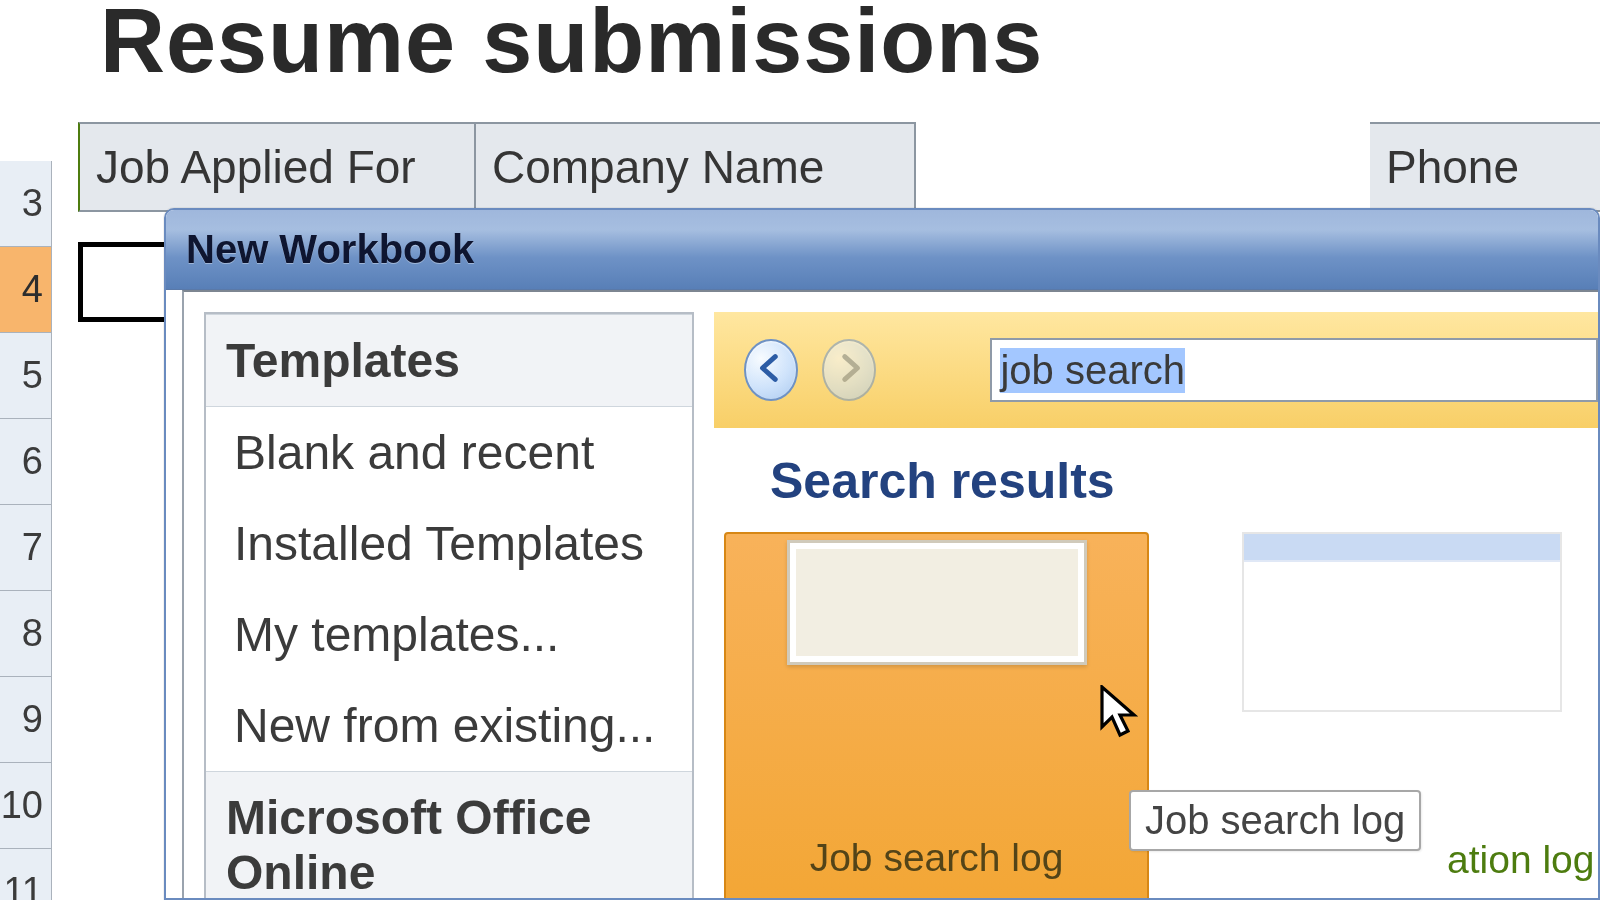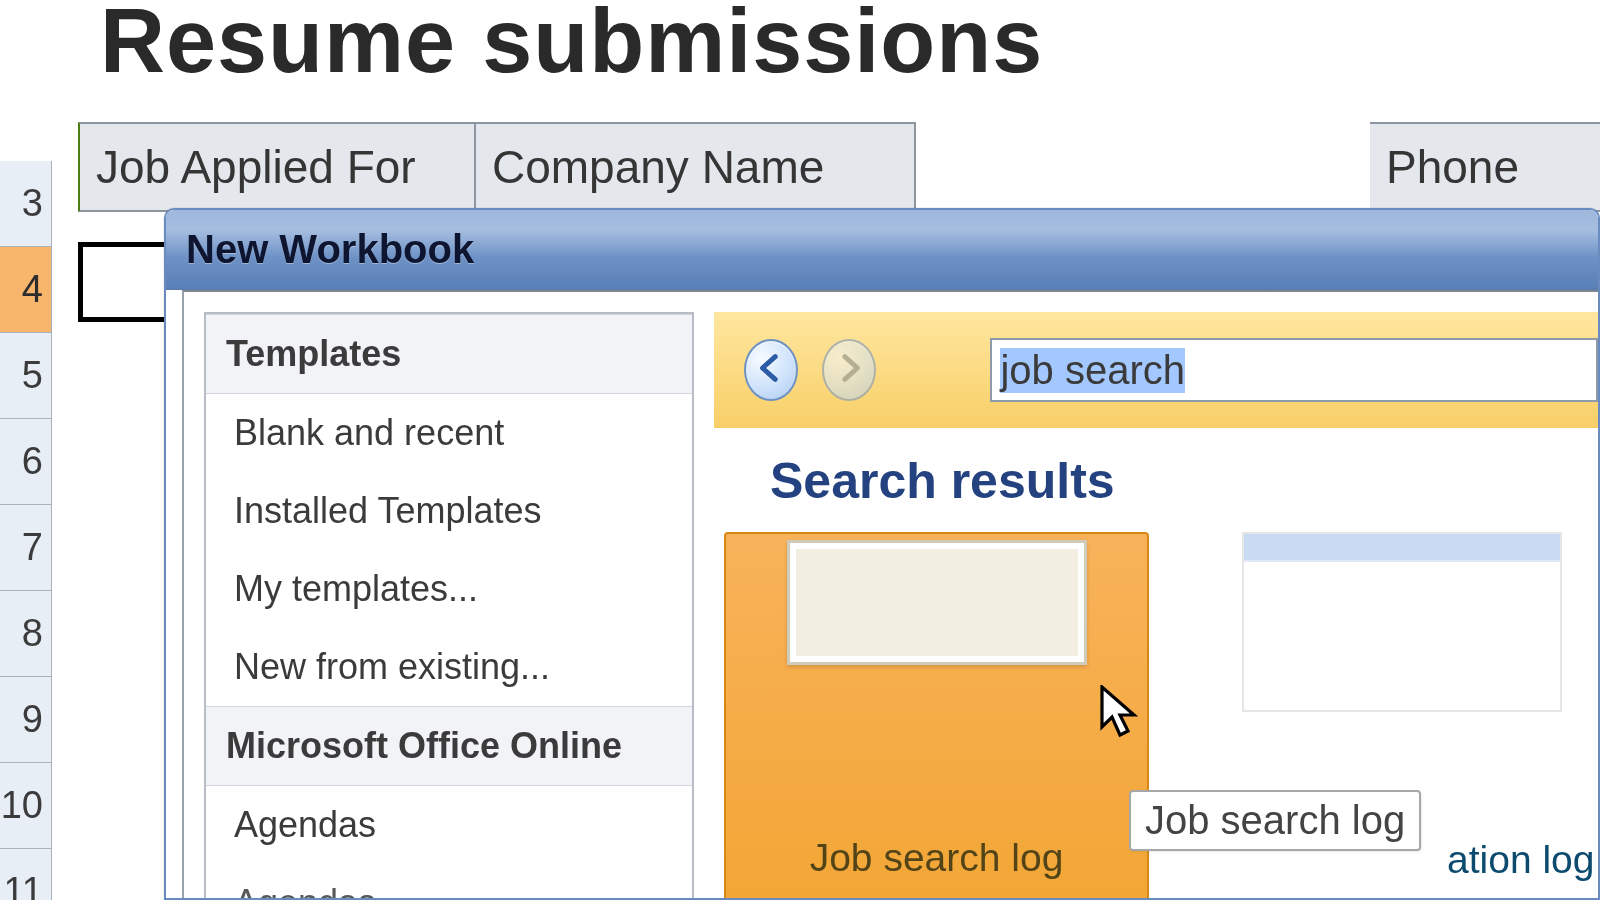--- a/index.html
+++ b/index.html
@@ -110,21 +110,21 @@
     position: absolute;
     left: 20px; top: 20px;
     width: 490px;
     height: 650px;
     border: 2px solid #b6bdc6;
     border-right: 2px solid #b6bdc6;
     background: #fff;
   }
   .tpl-item {
     padding: 18px 20px 18px 28px;
-    font-size: 36px;
+    font-size: 48px;
     color: #3b3b3b;
     cursor: default;
   }
   .tpl-header {
     font-weight: 700;
     background: #f1f3f6;
     border-top: 1px solid #cfd6dd;
     border-bottom: 1px solid #cfd6dd;
     padding-left: 20px;
   }
@@ -212,21 +212,21 @@
       linear-gradient(to bottom,#c9daf3 0 26px,#e0e8f6 26px 28px,#fff 28px);
     box-shadow: none;
     margin-top: 0;
   }
   .tile-caption {
     position: absolute;
     bottom: 70px;
     font-size: 39px;
     color: #534418;
   }
-  .tile.second .tile-caption { color: #0c4a6e; }
+  .tile.second .tile-caption { color: #4d7c0f; }
 
   .tooltip {
     position: absolute;
     background: #fff;
     border: 2px solid #a7a7a7;
     padding: 6px 14px;
     font-size: 40px;
     color: #444;
     border-radius: 4px;
     box-shadow: 1px 1px 2px rgba(0,0,0,.08);

